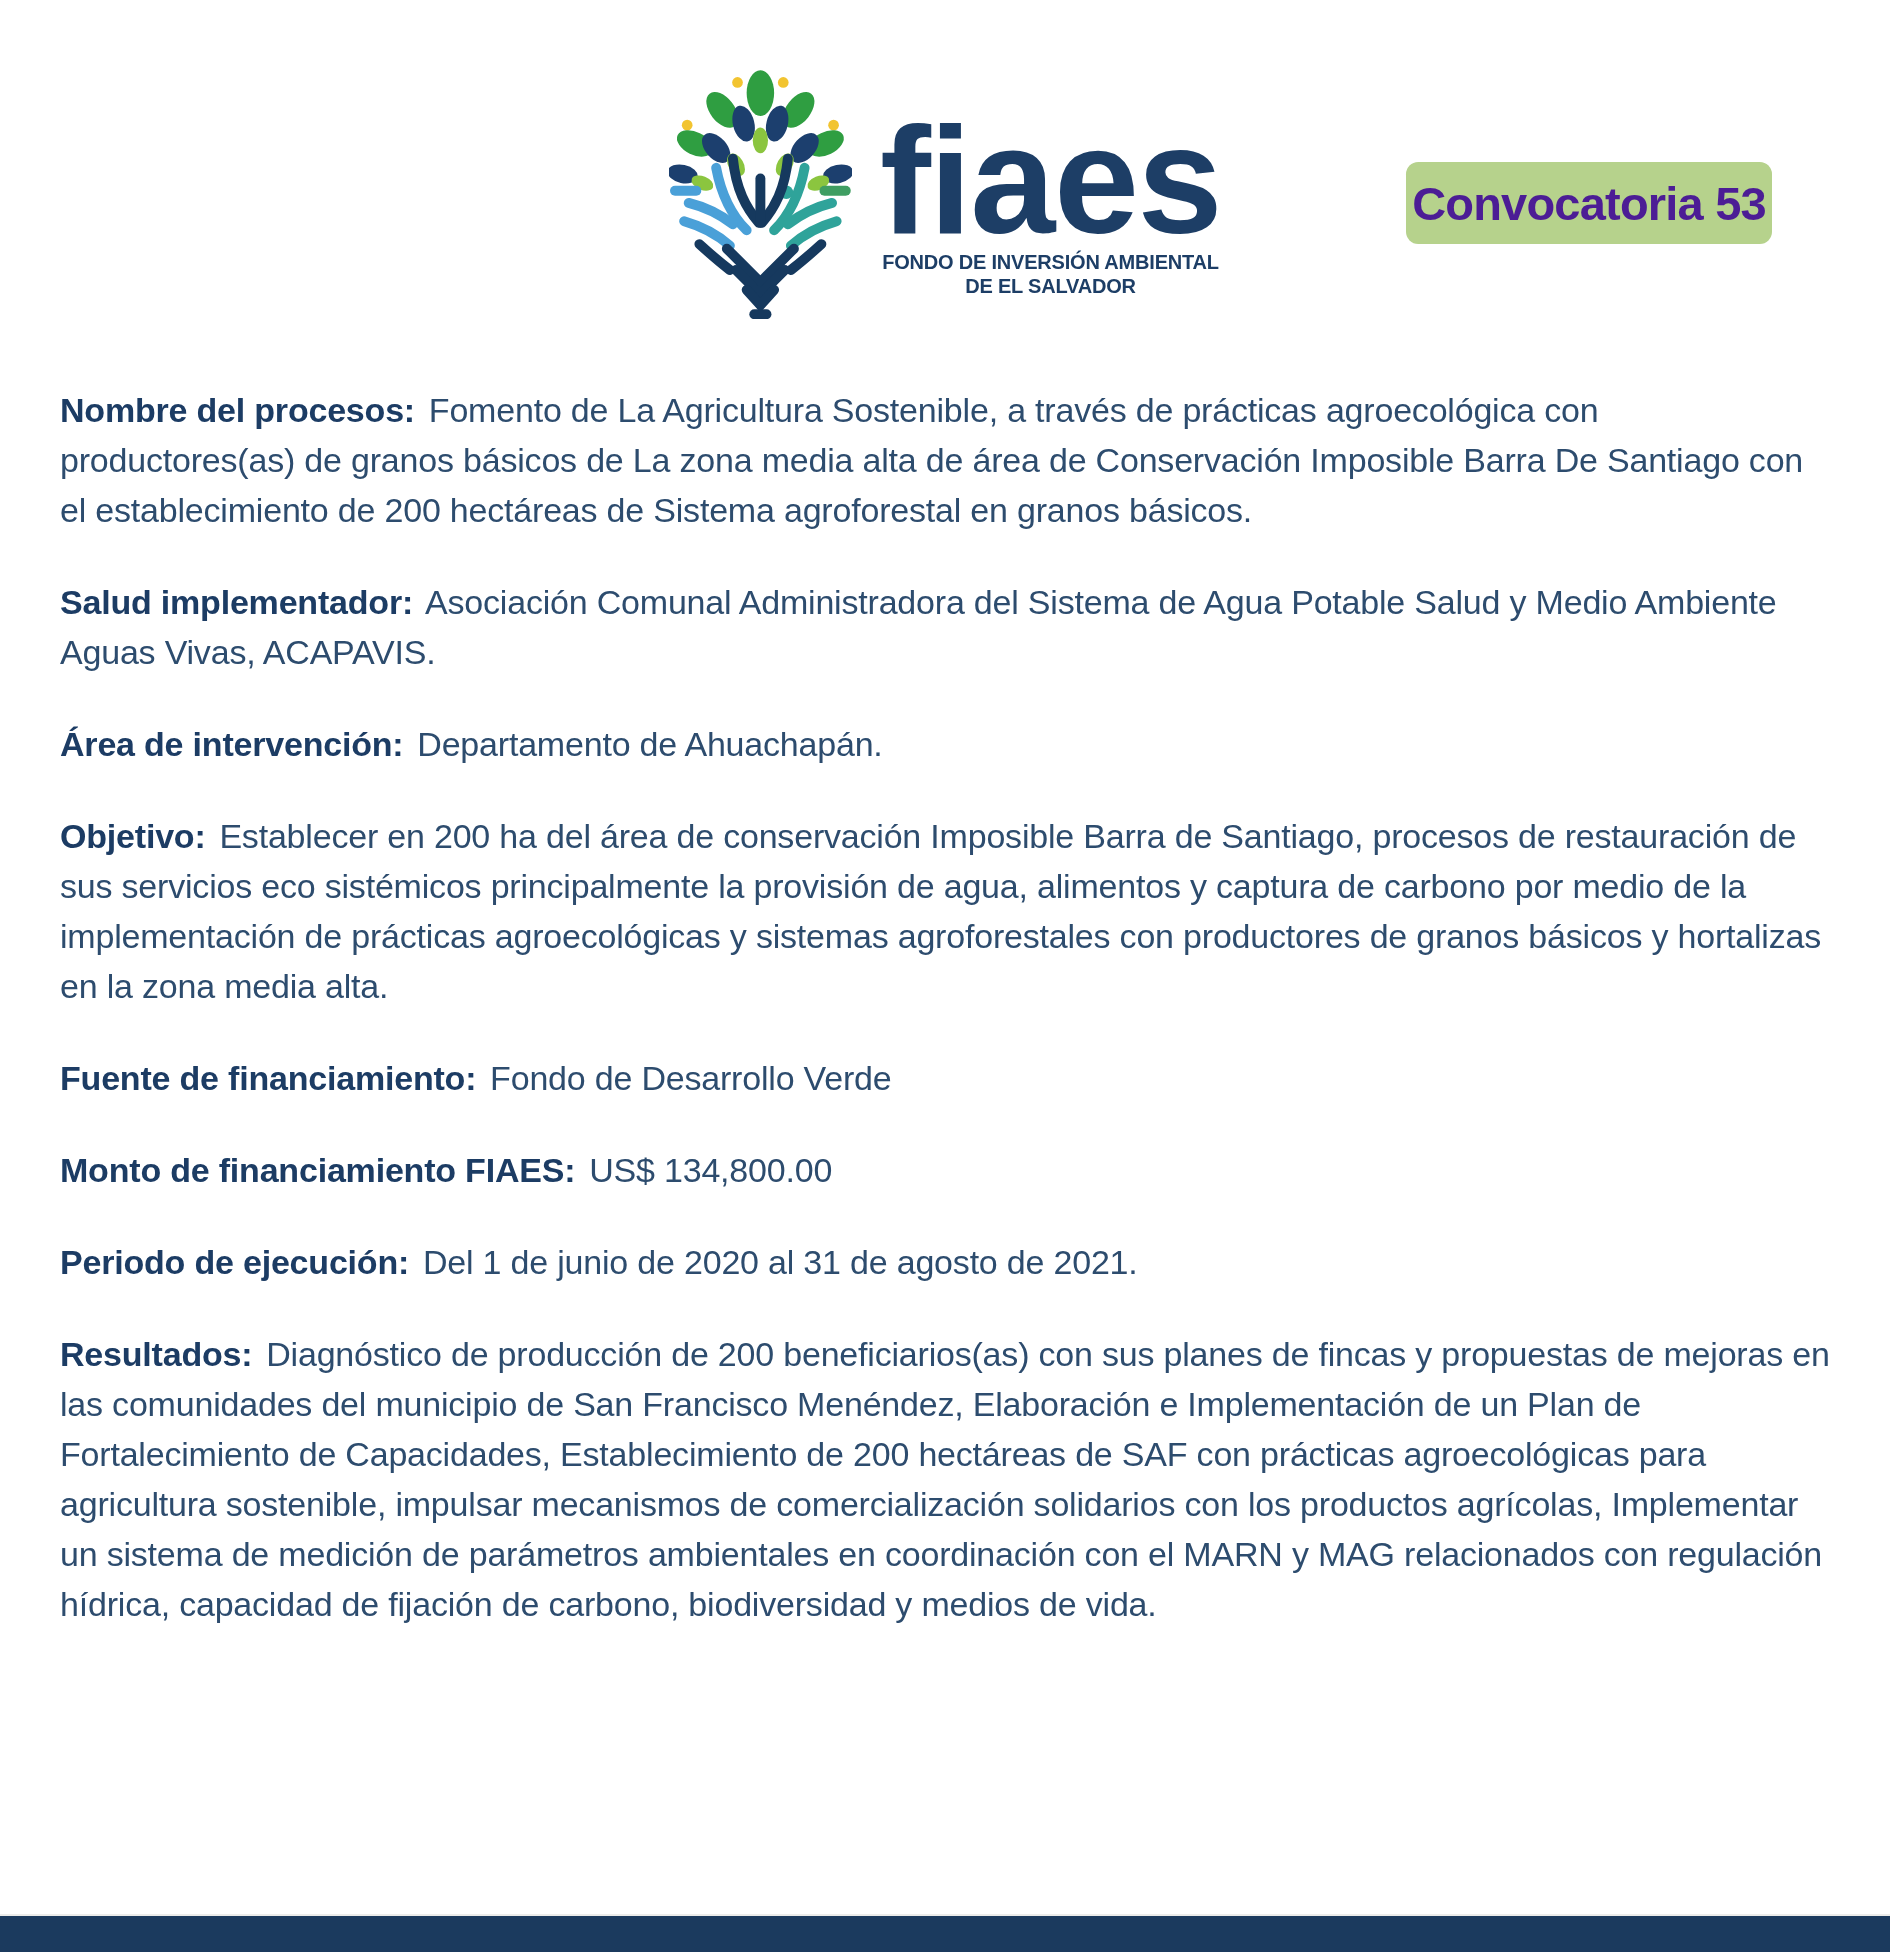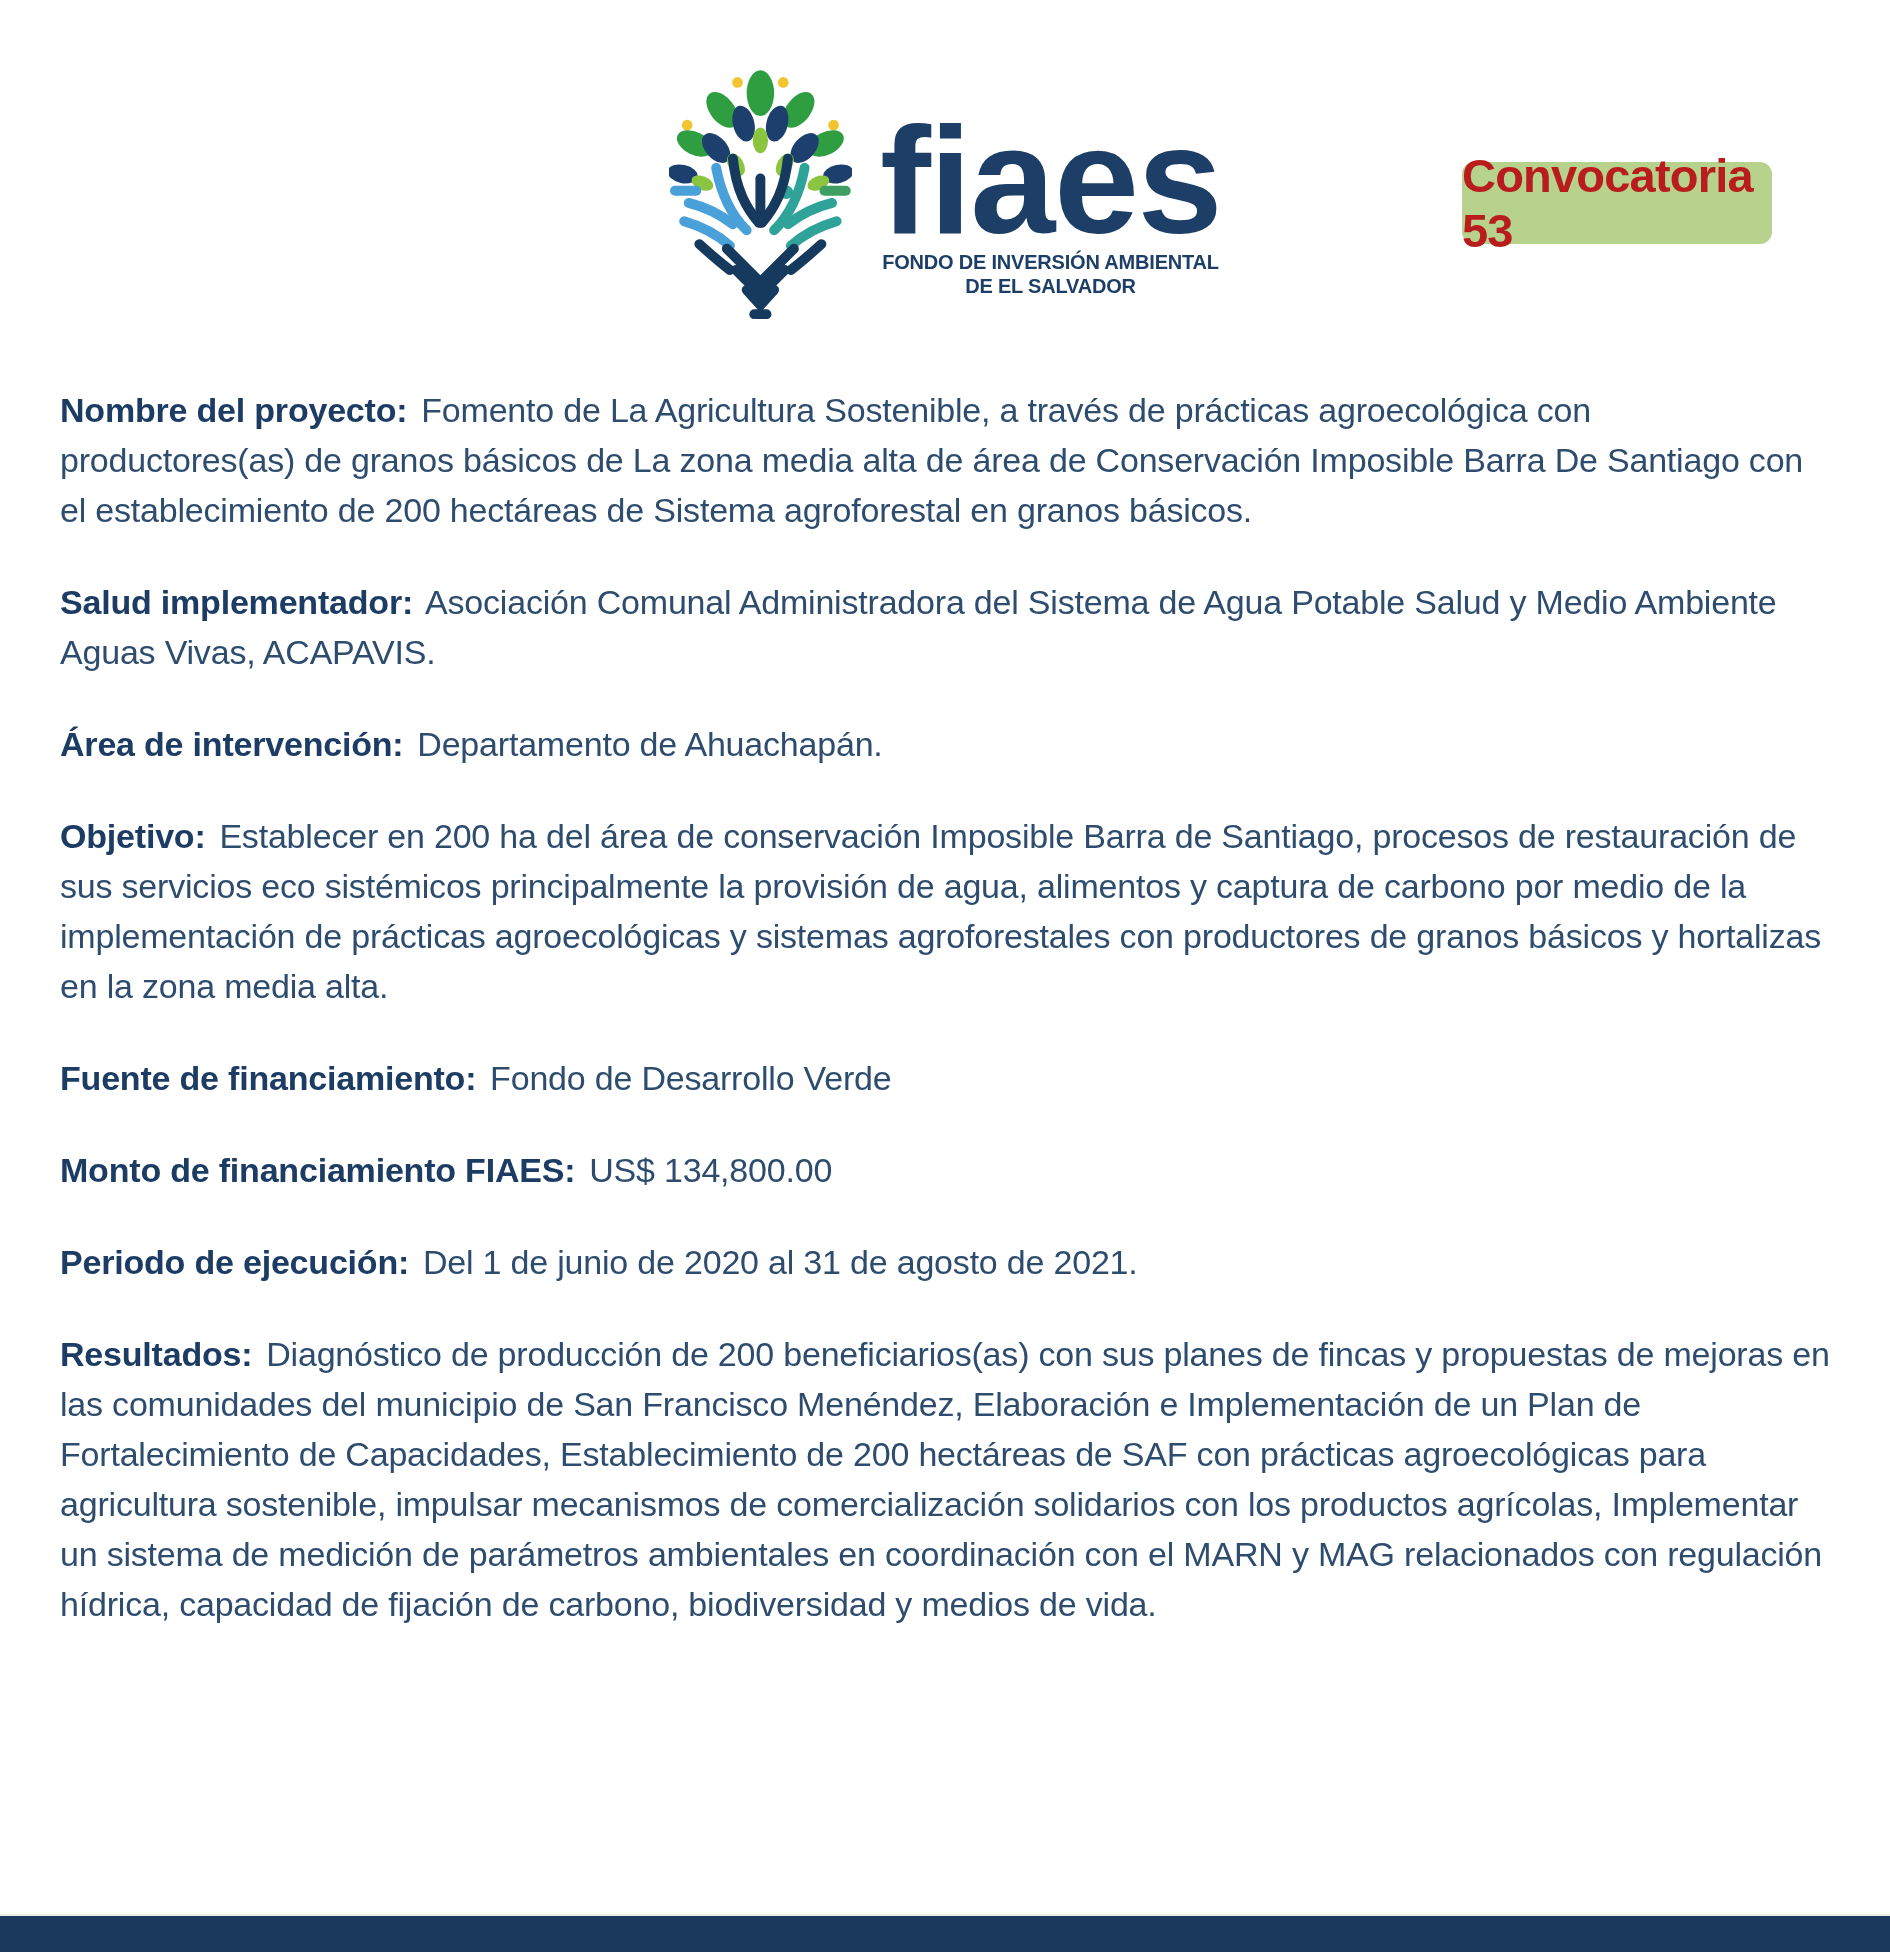--- a/index.html
+++ b/index.html
@@ -44,30 +44,30 @@
     font-weight: 700;
     color: #1d3e66;
     letter-spacing: -0.2px;
     line-height: 24px;
     margin-top: 6.1px;
   }
   .badge {
     position: absolute;
     top: 162px;
     right: 118px;
-    width: 310px;
+    width: 366px;
     height: 82px;
     background: #b6d28c;
     border-radius: 12.2px;
     display: flex;
     align-items: center;
     justify-content: center;
     font-size: 47px;
     font-weight: 700;
-    color: #b91c1c;
+    color: #4c1d95;
     letter-spacing: -0.8px;
   }
 
   
   .content {
     padding: 19px 60px 0 60px;
   }
   .para {
     font-size: 34px;
     line-height: 50px;
@@ -158,21 +158,21 @@
       <div class="wordmark">fiaes</div>
       <div class="tagline">FONDO DE INVERSIÓN AMBIENTAL</div>
       <div class="tagline" style="margin-top:0;">DE EL SALVADOR</div>
     </div>
   </div>
 
   <div class="badge">Convocatoria 53</div>
 </div>
 
 <main class="content">
-  <p class="para"><strong>Nombre del proyecto:</strong><span> Fomento de La Agricultura Sostenible, a través de prácticas agroecológica con productores(as) de granos básicos de La zona media alta de área de Conservación Imposible Barra De Santiago con el establecimiento de 200 hectáreas de Sistema agroforestal en granos básicos.</span></p>
+  <p class="para"><strong>Nombre del procesos:</strong><span> Fomento de La Agricultura Sostenible, a través de prácticas agroecológica con productores(as) de granos básicos de La zona media alta de área de Conservación Imposible Barra De Santiago con el establecimiento de 200 hectáreas de Sistema agroforestal en granos básicos.</span></p>
 
   <p class="para"><strong>Salud implementador:</strong><span> Asociación Comunal Administradora del Sistema de Agua Potable Salud y Medio Ambiente Aguas Vivas, ACAPAVIS.</span></p>
 
   <p class="para"><strong>Área de intervención:</strong><span> Departamento de Ahuachapán.</span></p>
 
   <p class="para"><strong>Objetivo:</strong><span> Establecer en 200 ha del área de conservación Imposible Barra de Santiago, procesos de restauración de sus servicios eco sistémicos principalmente la provisión de agua, alimentos y captura de carbono por medio de la implementación de prácticas agroecológicas y sistemas agroforestales con productores de granos básicos y hortalizas en la zona media alta.</span></p>
 
   <p class="para"><strong>Fuente de financiamiento:</strong><span> Fondo de Desarrollo Verde</span></p>
 
   <p class="para"><strong>Monto de financiamiento FIAES:</strong><span> US$ 134,800.00</span></p>

